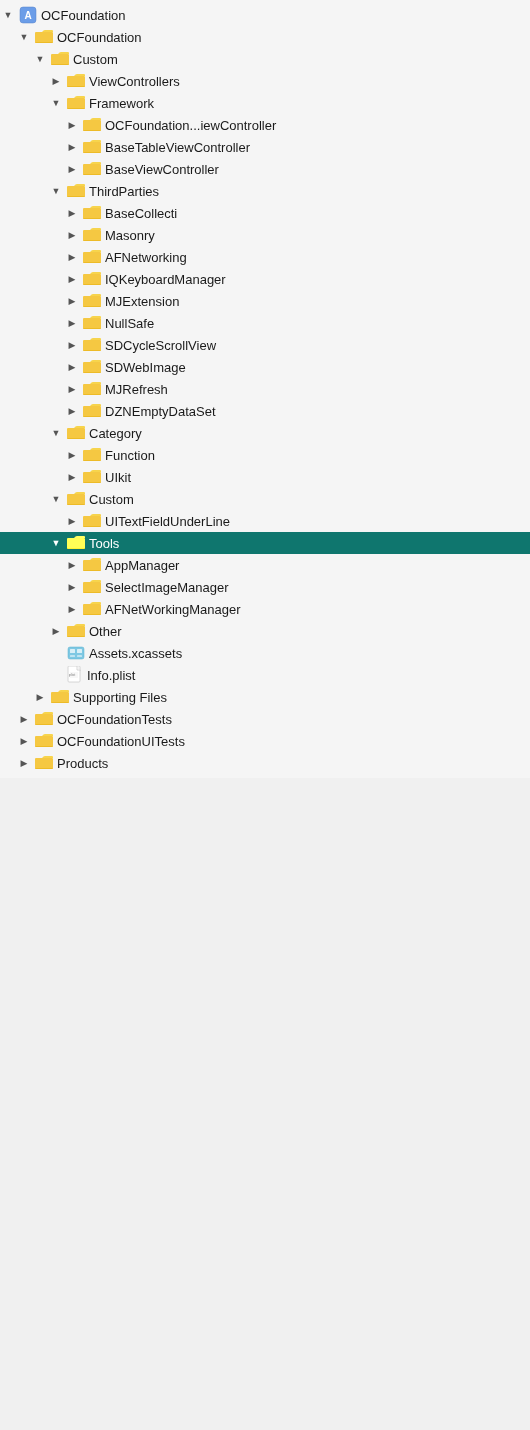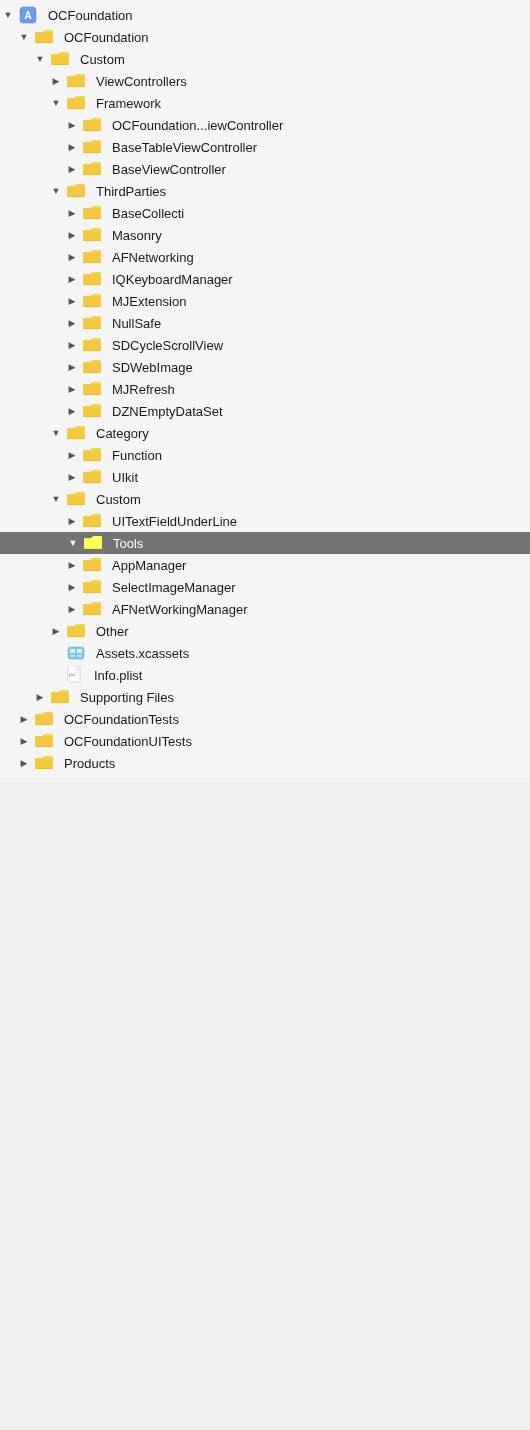--- a/index.html
+++ b/index.html
@@ -19,23 +19,22 @@
     .tree-item {
       display: flex;
       align-items: center;
       height: 22px;
       padding-right: 8px;
       cursor: default;
       white-space: nowrap;
       user-select: none;
     }
     .tree-item.selected {
-      background: #737373;
+      background: #0f766e;
       color: white;
-      padding-left: 17px;
     }
     .tree-item.selected .item-label {
       color: white;
     }
     .tree-item.selected .folder-icon {
       filter: brightness(1.3);
     }
     .indent {
       display: inline-block;
       flex-shrink: 0;
@@ -71,21 +70,21 @@
       align-items: center;
       justify-content: center;
     }
     .folder-svg {
       width: 18px;
       height: 14px;
     }
     .item-label {
       color: #1a1a1a;
       font-size: 13px;
-      margin-left: 8px;
+      margin-left: 1px;
     }
     .file-icon {
       width: 16px;
       height: 18px;
       margin: 0 3px;
       flex-shrink: 0;
       display: inline-flex;
       align-items: center;
       justify-content: center;
     }

